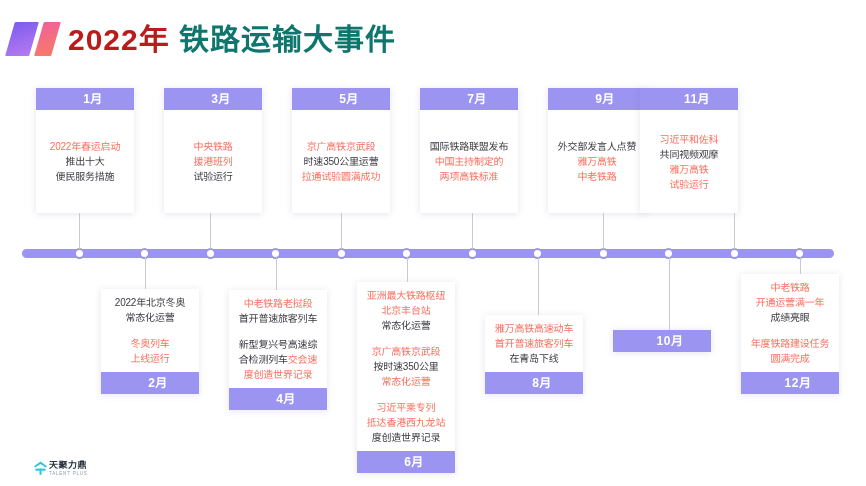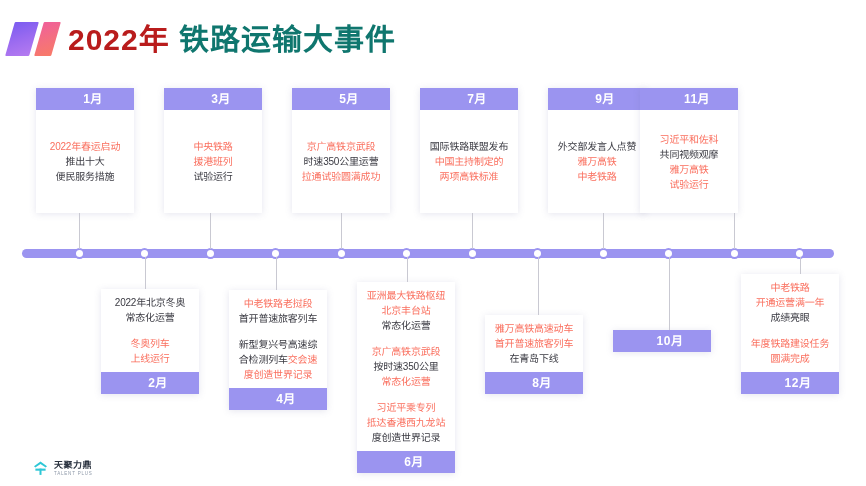--- a/index.html
+++ b/index.html
@@ -82,21 +82,21 @@
     font-size:10px;line-height:15px;
     letter-spacing:-0.2px;
     white-space:nowrap;
   }
   .red{color:#fa6f5e;}
   .dark{color:#3a3a42;}
 
   
   .footer-logo{
     position:absolute;left:32px;top:460px;
-    display:flex;align-items:center;gap:5px;
+    display:flex;align-items:center;
   }
   .fl-emblem{width:17px;height:17px;position:relative;}
   .fl-text{display:flex;flex-direction:column;line-height:1;}
   .fl-cn{font-size:9px;font-weight:bold;color:#2b3340;letter-spacing:0.5px;}
   .fl-en{font-size:4.5px;color:#8d98a8;letter-spacing:0.8px;margin-top:1.5px;}
 </style>
 </head>
 <body>
 
 <div class="header">

